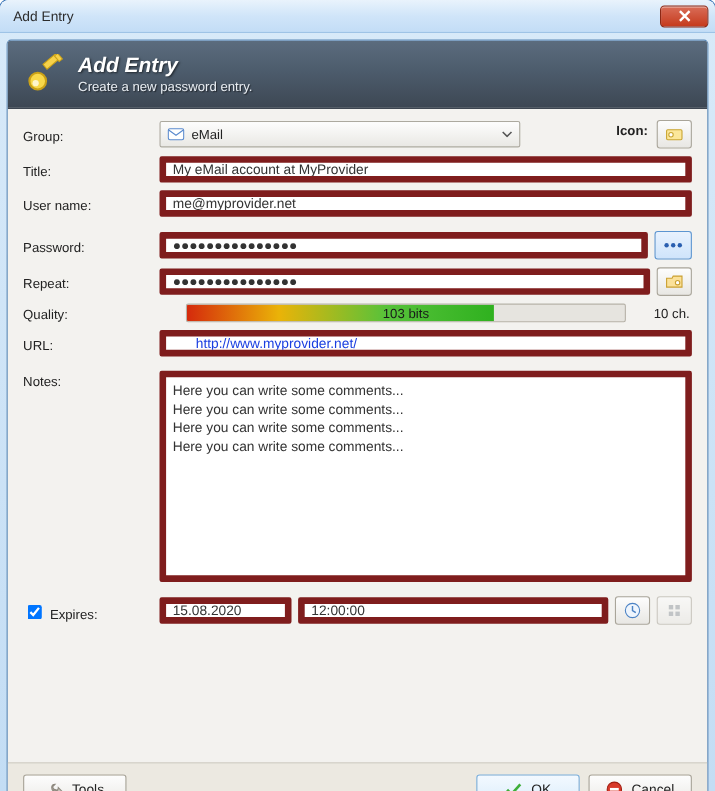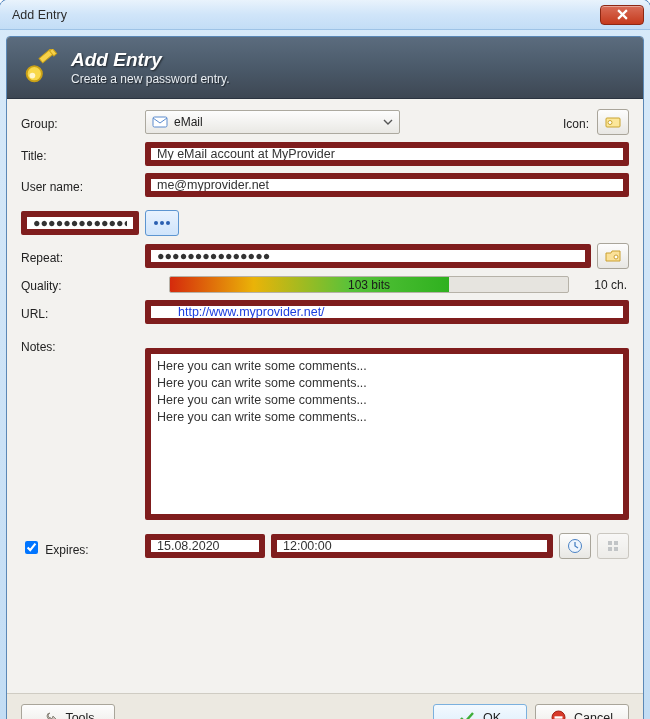--- a/index.html
+++ b/index.html
@@ -85,45 +85,44 @@
     background: #fff;
     border: 6px solid #7f1d1d;
     border-radius: 2px;
     padding: 0 6px;
     font-size: 12.5px;
     color: #333;
     width: 100%;
   }
   .field.url { color: #1a3ee0; padding-left: 27px; }
   textarea.field {
-    height: 172px; resize: none; padding: 4px 6px; line-height: 17px;
+    height: 192px; resize: none; padding: 4px 6px; line-height: 17px;
     font-family: inherit;
-    margin-top: 11px;
   }
   .dropdown {
     display: flex; align-items: center; gap: 6px;
     height: 24px;
-    width: 255px;
+    width: 328px;
     background: linear-gradient(180deg,#fdfdfd,#e9e8e4);
     border: 1px solid #aca99f;
     border-radius: 2px;
     padding: 0 6px;
   }
   .dropdown .dd-text { flex: 1; }
   .chev { margin-left: auto; }
   .icon-btn, .sq-btn {
     width: 32px; height: 26px;
     background: linear-gradient(180deg,#fdfdfd,#e8e7e3);
     border: 1px solid #a9a59a;
     border-radius: 3px;
     display: flex; justify-content: center; align-items: center;
   }
   .sq-btn.disabled { opacity: .55; }
   .icon-row-right {
-    display: flex; justify-content: flex-end; align-items: center; gap: 6px;
+    display: flex; justify-content: flex-end; align-items: flex-start; gap: 6px; font-weight: bold;
   }
   .reveal-btn {
     width: 34px; height: 26px;
     background: linear-gradient(180deg,#e8f2fe,#cfe4fb);
     border: 1px solid #5c95d1;
     border-radius: 3px;
     display: flex; justify-content: center; align-items: center;
   }
 
   .quality-wrap { display: flex; align-items: center; gap: 8px; margin-left: 24px; }
@@ -231,20 +230,21 @@
       </div>
 
       <div class="row">
         <div class="label">User name:</div>
         <input class="field" style="grid-column: 2 / 4;" value="me@myprovider.net">
       </div>
 
       <div style="height:6px"></div>
 
       <div class="row">
+        <div class="label">Password:</div>
         <input class="field" value="●●●●●●●●●●●●●●●" style="">
         <div class="reveal-btn">
           <svg width="18" height="10" viewBox="0 0 18 8">
             <circle cx="3" cy="4" r="2" fill="#2a5fb0"></circle>
             <circle cx="9" cy="4" r="2" fill="#2a5fb0"></circle>
             <circle cx="15" cy="4" r="2" fill="#2a5fb0"></circle>
           </svg>
         </div>
       </div>
 

